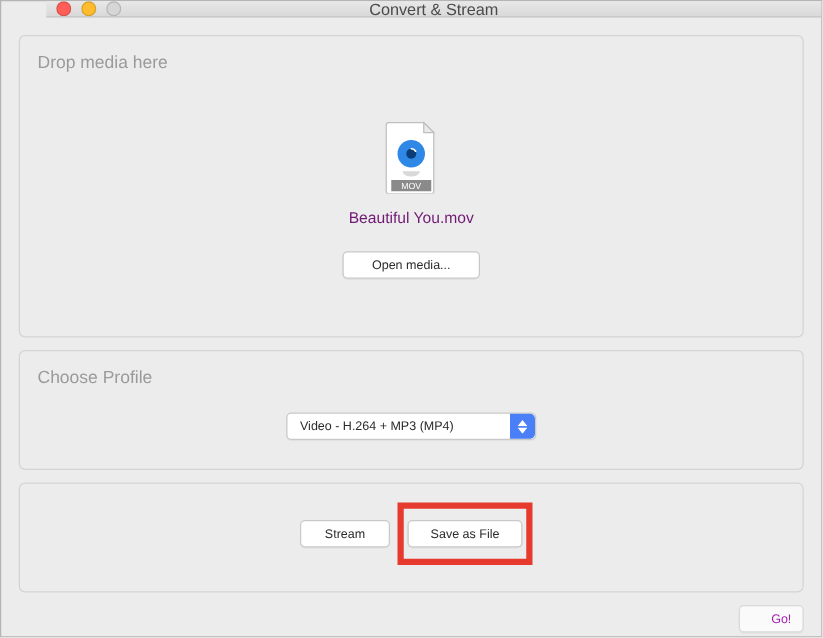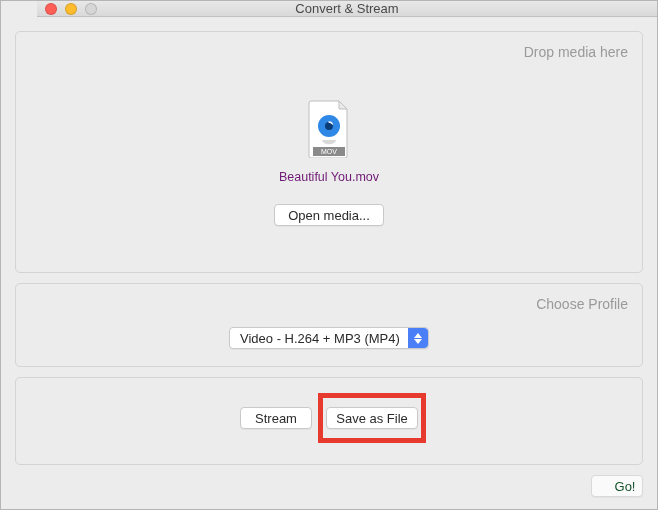--- a/index.html
+++ b/index.html
@@ -52,21 +52,20 @@
     padding: 14px 14px 4px 14px;
     display: flex;
     flex-direction: column;
     gap: 10px;
   }
   .group {
     background: #ececec;
     border: 1px solid #d4d4d4;
     border-radius: 5px;
     position: relative;
-    text-align: right;
   }
   .group-label {
     font-size: 14px;
     color: #9a9a9a;
     padding: 12px 14px 4px 14px;
   }
   .drop-area {
     height: 242px;
     display: flex;
     flex-direction: column;
@@ -86,38 +85,38 @@
   .file-name {
     font-size: 12.5px;
     color: #701a75;
     margin-top: 2px;
   }
   .mac-button, .mac-select {
     height: 22px;
     background: #ffffff;
     border: 1px solid #c9c9c9;
     border-radius: 4px;
-    font-size: 13px;
+    font-size: 10px;
     color: #2b2b2b;
     display: inline-flex;
     align-items: center;
     justify-content: center;
     padding: 0 12px;
     box-shadow: 0 1px 0 rgba(0,0,0,0.04);
     cursor: default;
     user-select: none;
     white-space: nowrap;
   }
   .open-media {
     width: 110px;
     margin-top: 10px;
     margin-bottom: 10px;
   }
   .profile {
-    height: 84px;
+    height: 96px;
     display: flex;
     flex-direction: column;
   }
   .profile-row {
     flex: 1;
     display: flex;
     align-items: center;
     justify-content: center;
     gap: 22px;
     padding-bottom: 6px;
@@ -166,21 +165,21 @@
     height: 50px;
     pointer-events: none;
   }
   .footer {
     display: flex;
     justify-content: flex-end;
     padding: 6px 14px 12px 14px;
   }
   .go-btn {
     width: 52px;
-    color: #14532d;
+    color: #a21caf;
     border-color: #d9d9d9;
     background: #fafafa;
     padding-left: 28px;
   }
 </style>
 </head>
 <body>
 
 <div class="window">
 

